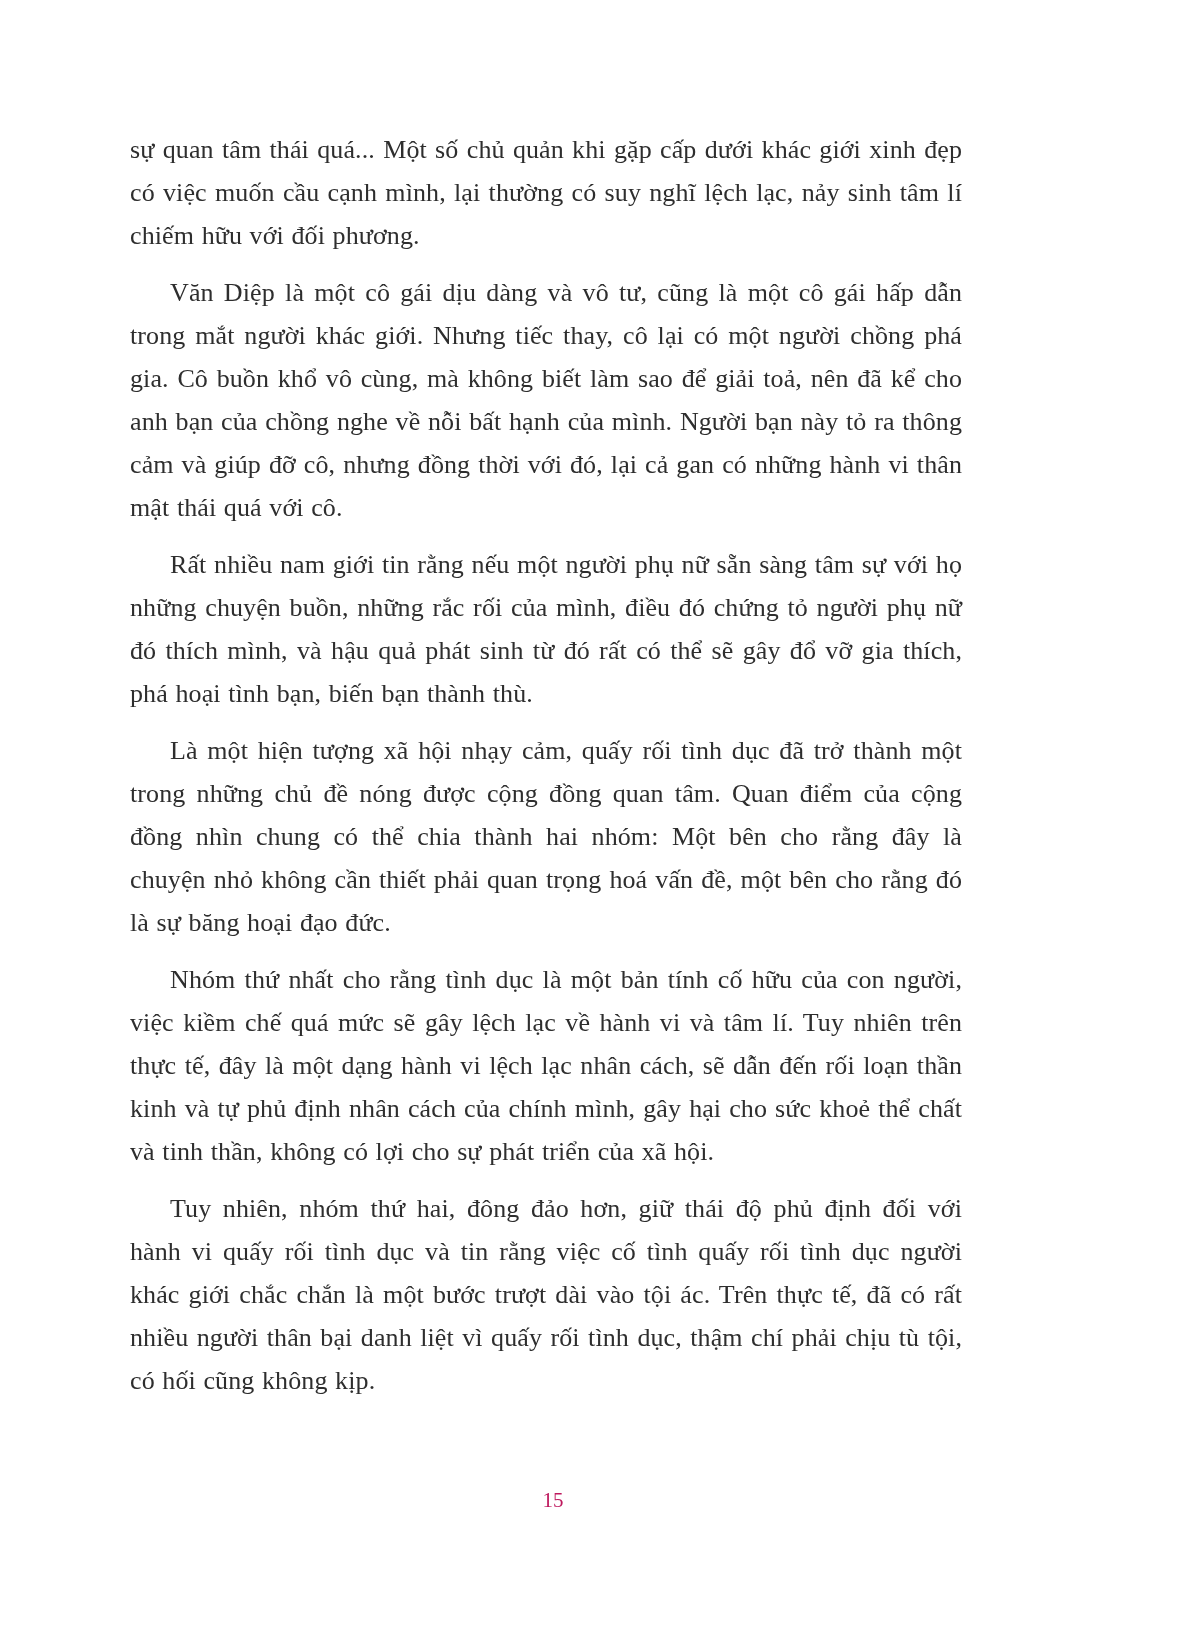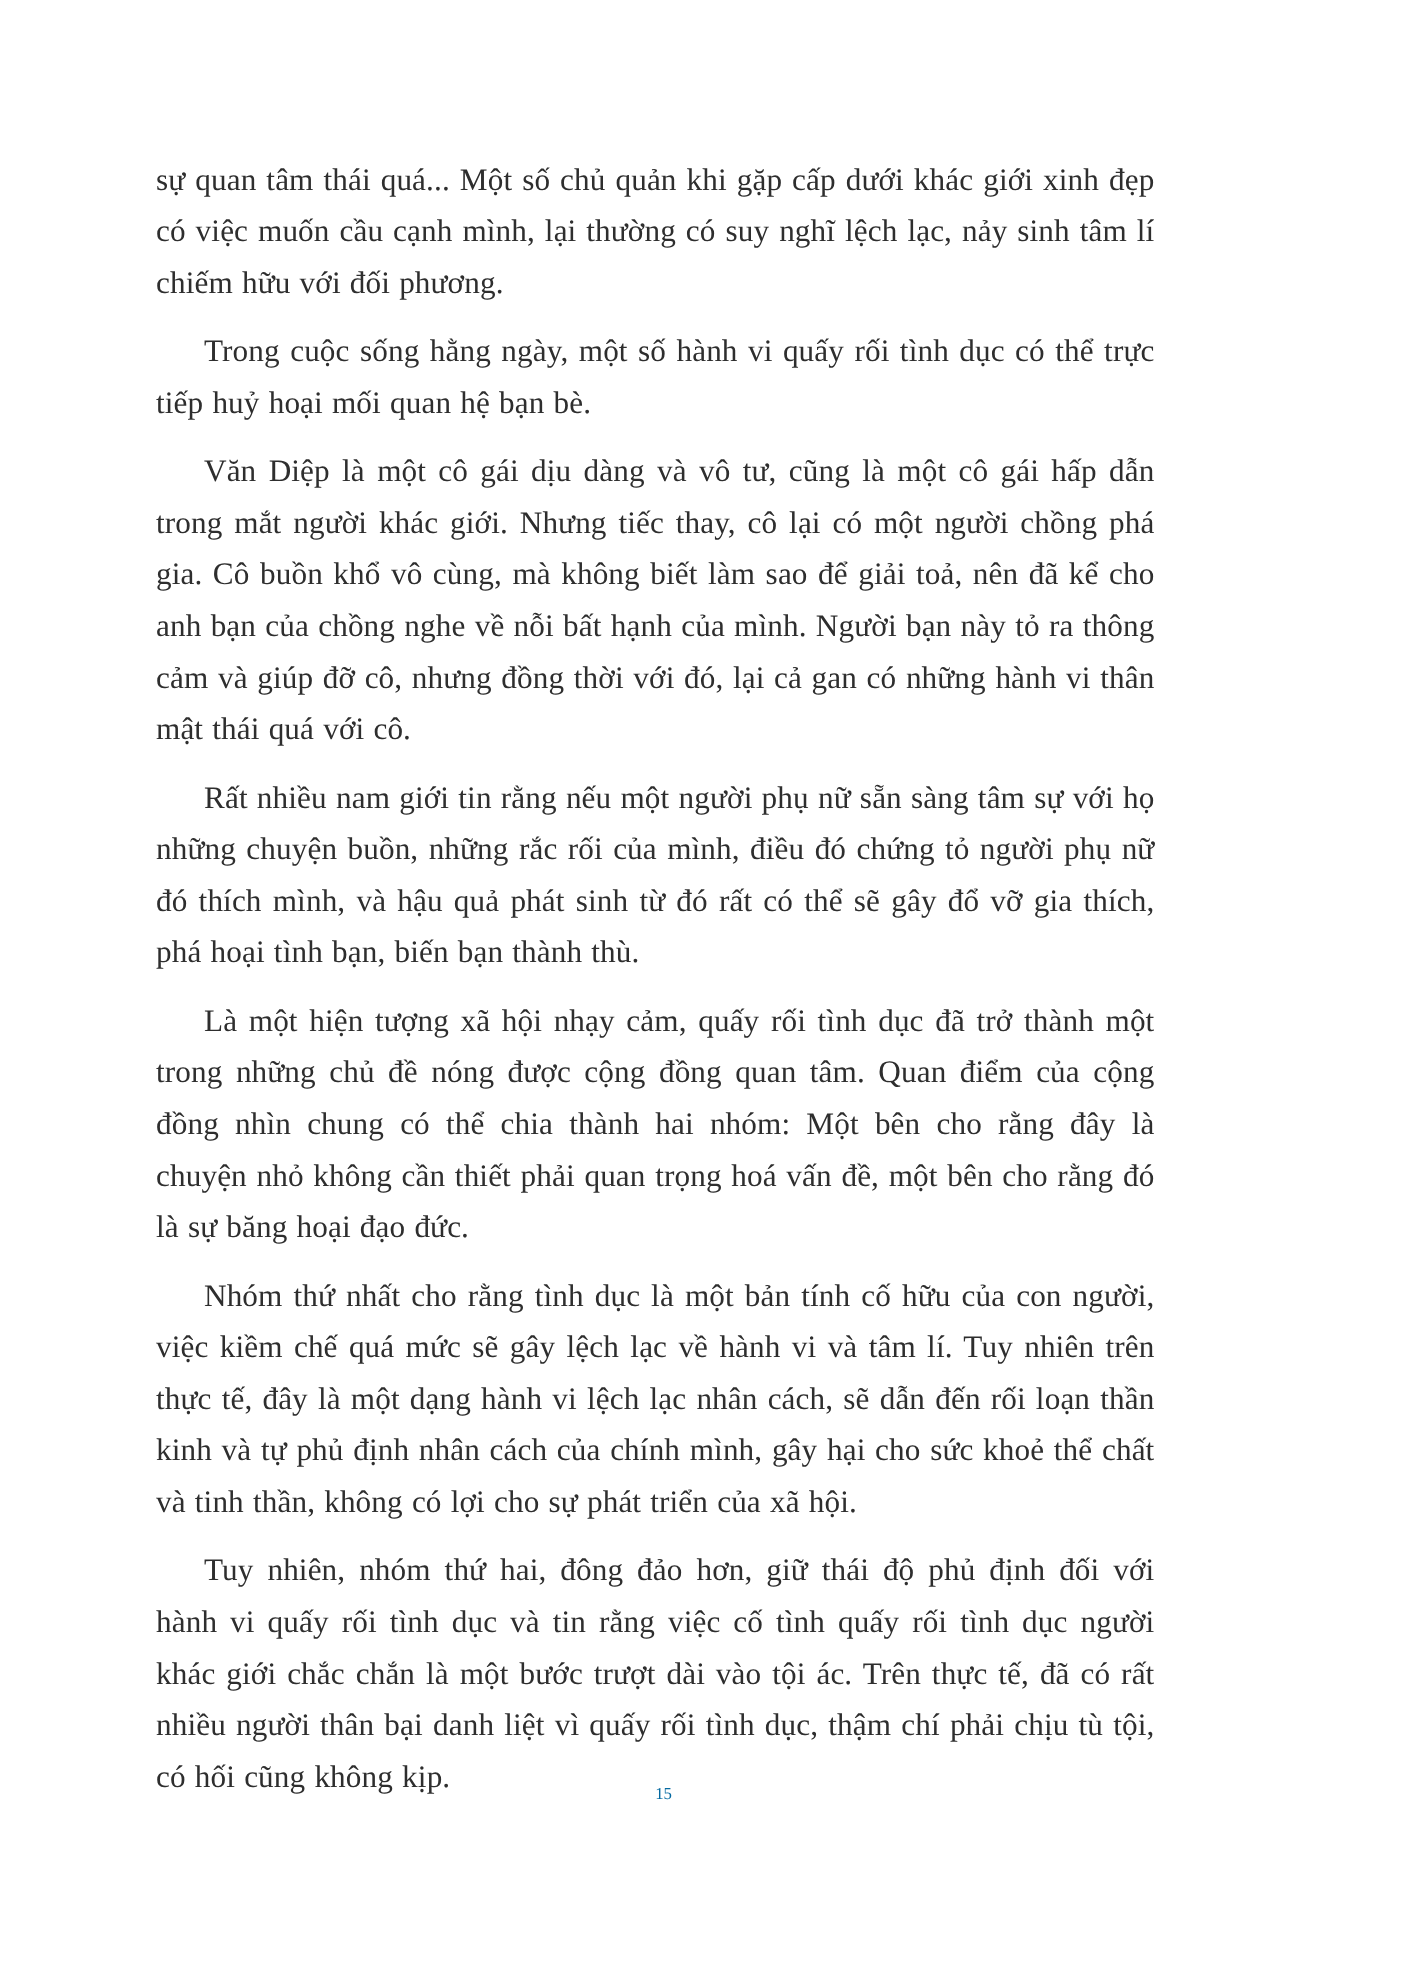--- a/index.html
+++ b/index.html
@@ -41,31 +41,30 @@
   }
   .text-block p.no-indent {
     text-indent: 0;
   }
   .page-number {
     position: absolute;
     top: 1488px;
     left: 137px;
     width: 832px;
     text-align: center;
-    font-size: 14px;
-    color: #0369a1;
+    font-size: 21px;
+    color: #be185d;
   }
 </style>
 </head>
 <body>
 
 <div class="page">
   <div class="text-block">
     <p class="no-indent">sự quan tâm thái quá... Một số chủ quản khi gặp cấp dưới khác giới xinh đẹp có việc muốn cầu cạnh mình, lại thường có suy nghĩ lệch lạc, nảy sinh tâm lí chiếm hữu với đối phương.</p>
-    <p>Trong cuộc sống hằng ngày, một số hành vi quấy rối tình dục có thể trực tiếp huỷ hoại mối quan hệ bạn bè.</p>
     <p>Văn Diệp là một cô gái dịu dàng và vô tư, cũng là một cô gái hấp dẫn trong mắt người khác giới. Nhưng tiếc thay, cô lại có một người chồng phá gia. Cô buồn khổ vô cùng, mà không biết làm sao để giải toả, nên đã kể cho anh bạn của chồng nghe về nỗi bất hạnh của mình. Người bạn này tỏ ra thông cảm và giúp đỡ cô, nhưng đồng thời với đó, lại cả gan có những hành vi thân mật thái quá với cô.</p>
     <p>Rất nhiều nam giới tin rằng nếu một người phụ nữ sẵn sàng tâm sự với họ những chuyện buồn, những rắc rối của mình, điều đó chứng tỏ người phụ nữ đó thích mình, và hậu quả phát sinh từ đó rất có thể sẽ gây đổ vỡ gia thích, phá hoại tình bạn, biến bạn thành thù.</p>
     <p>Là một hiện tượng xã hội nhạy cảm, quấy rối tình dục đã trở thành một trong những chủ đề nóng được cộng đồng quan tâm. Quan điểm của cộng đồng nhìn chung có thể chia thành hai nhóm: Một bên cho rằng đây là chuyện nhỏ không cần thiết phải quan trọng hoá vấn đề, một bên cho rằng đó là sự băng hoại đạo đức.</p>
     <p>Nhóm thứ nhất cho rằng tình dục là một bản tính cố hữu của con người, việc kiềm chế quá mức sẽ gây lệch lạc về hành vi và tâm lí. Tuy nhiên trên thực tế, đây là một dạng hành vi lệch lạc nhân cách, sẽ dẫn đến rối loạn thần kinh và tự phủ định nhân cách của chính mình, gây hại cho sức khoẻ thể chất và tinh thần, không có lợi cho sự phát triển của xã hội.</p>
     <p>Tuy nhiên, nhóm thứ hai, đông đảo hơn, giữ thái độ phủ định đối với hành vi quấy rối tình dục và tin rằng việc cố tình quấy rối tình dục người khác giới chắc chắn là một bước trượt dài vào tội ác. Trên thực tế, đã có rất nhiều người thân bại danh liệt vì quấy rối tình dục, thậm chí phải chịu tù tội, có hối cũng không kịp.</p>
   </div>
   <div class="page-number">15</div>
 </div>
 
 </body></html>

